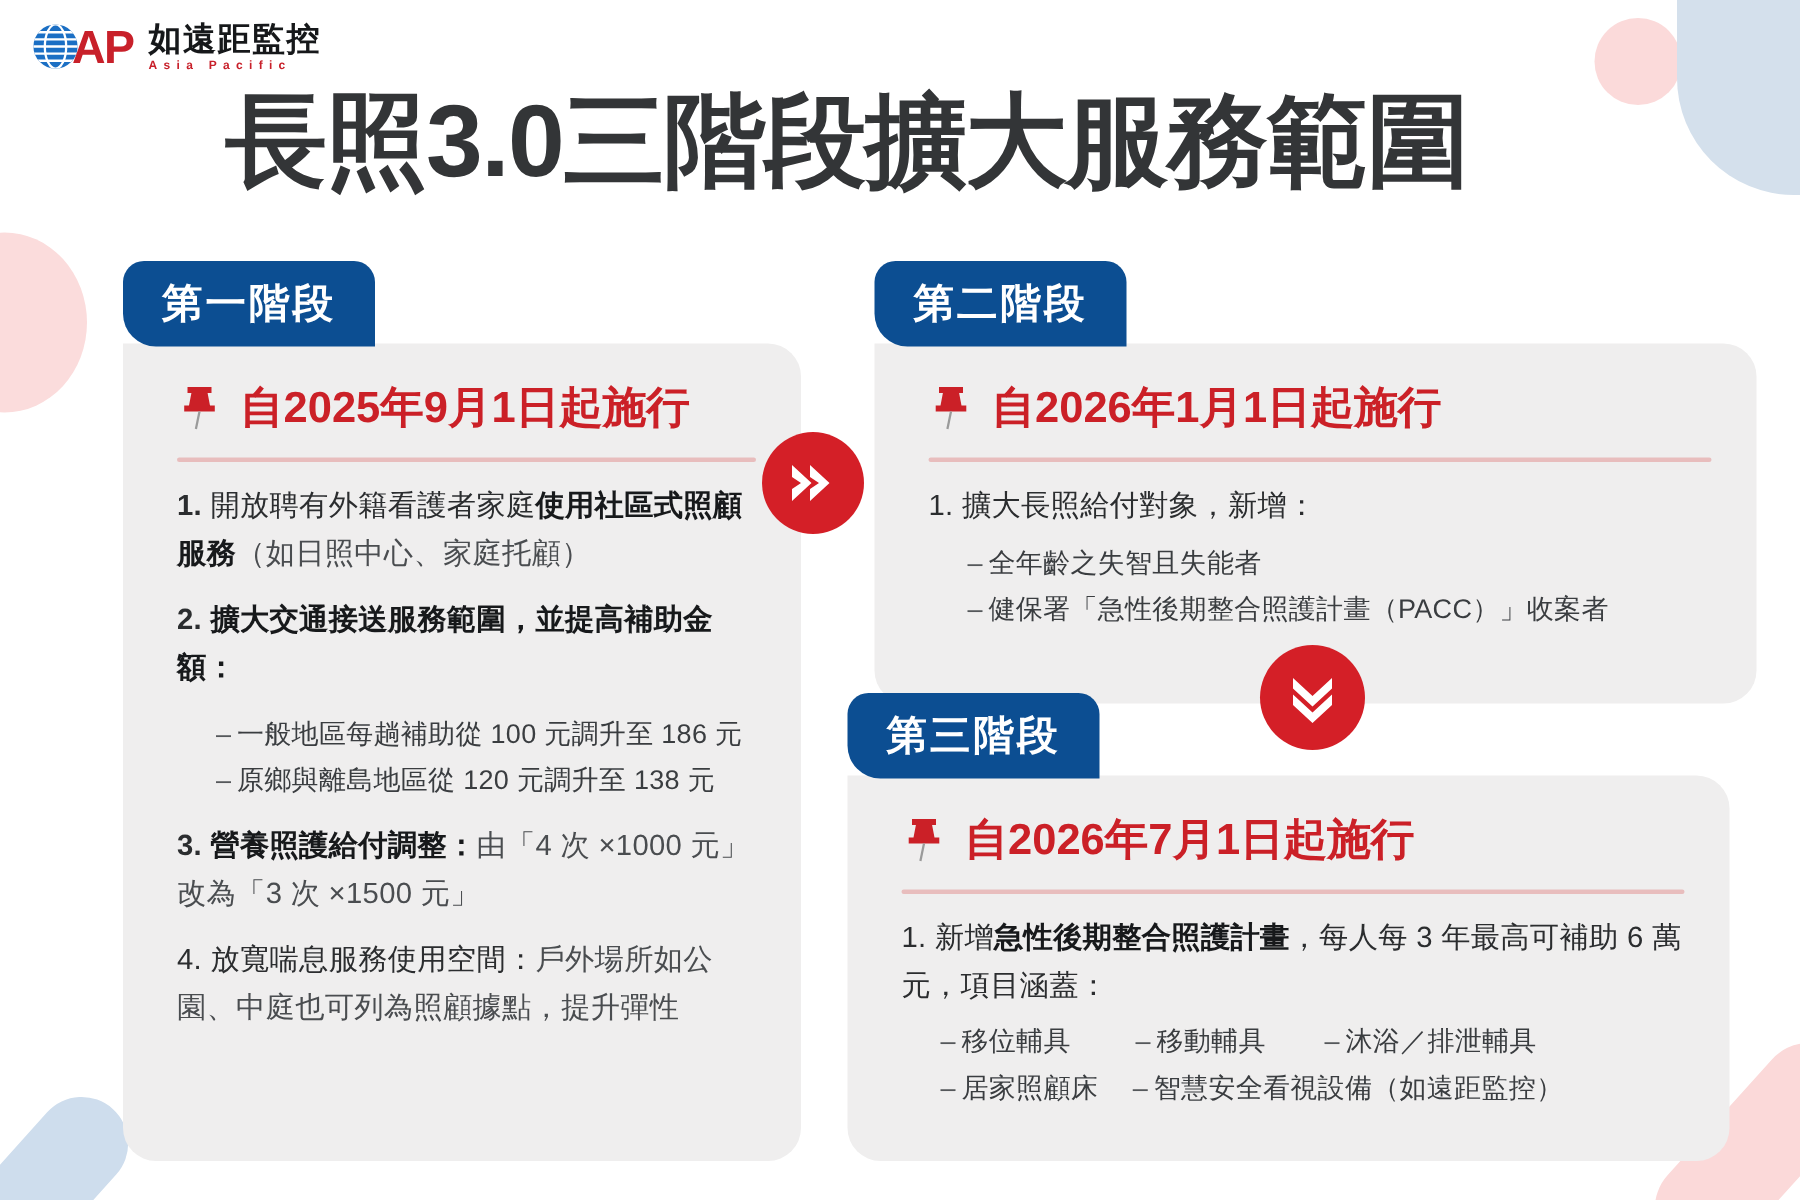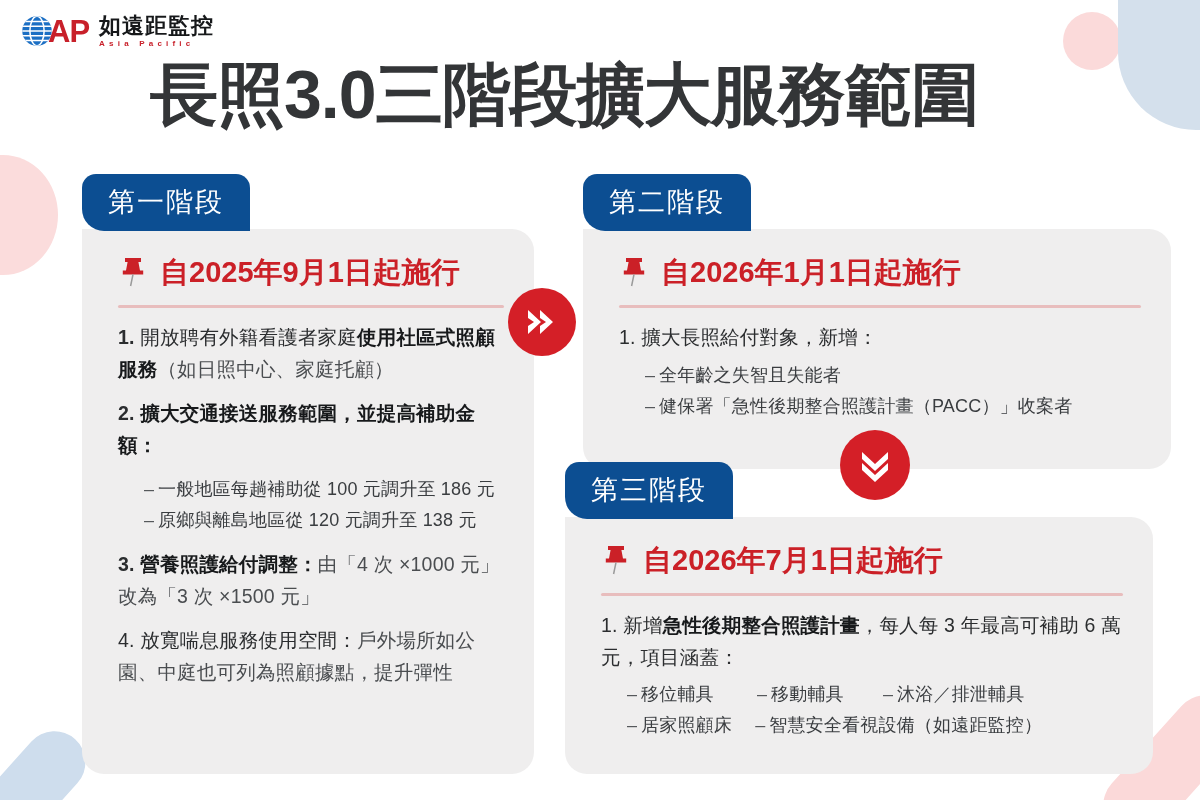--- a/index.html
+++ b/index.html
@@ -54,21 +54,21 @@
   .headline{
     position:absolute;left:150px;top:60px;width:920px;
     font-size:68px;font-weight:bold;color:#333537;
     letter-spacing:-1px;line-height:1.02;white-space:nowrap;
   }
 
   
   .stage{position:absolute;}
   .stage-tab{
     background:#0c4e92;color:#ffffff;
-    font-size:27px;font-weight:normal;letter-spacing:2px;
+    font-size:27px;font-weight:bold;letter-spacing:2px;
     padding:10px 26px 11px 26px;
     display:inline-block;
     border-radius:14px 14px 0 22px;
     position:relative;z-index:3;
   }
   .stage-card{
     background:#efeeee;border-radius:22px;
     margin-top:-2px;position:relative;z-index:2;
     padding:26px 30px 26px 30px;
     box-sizing:border-box;

